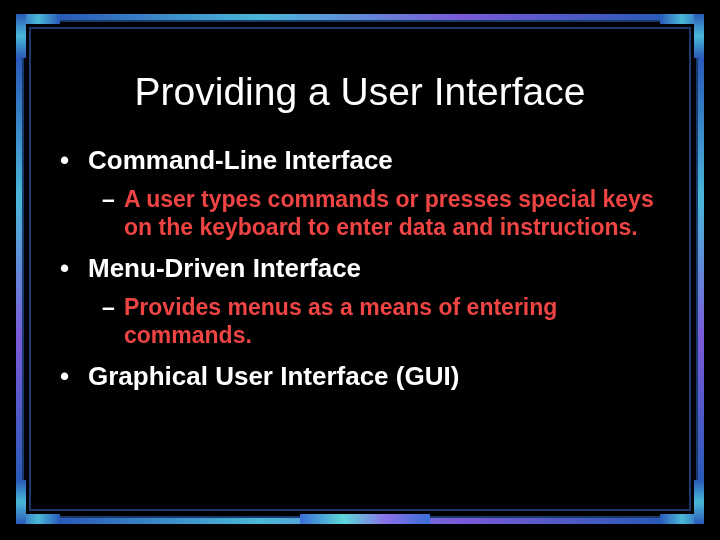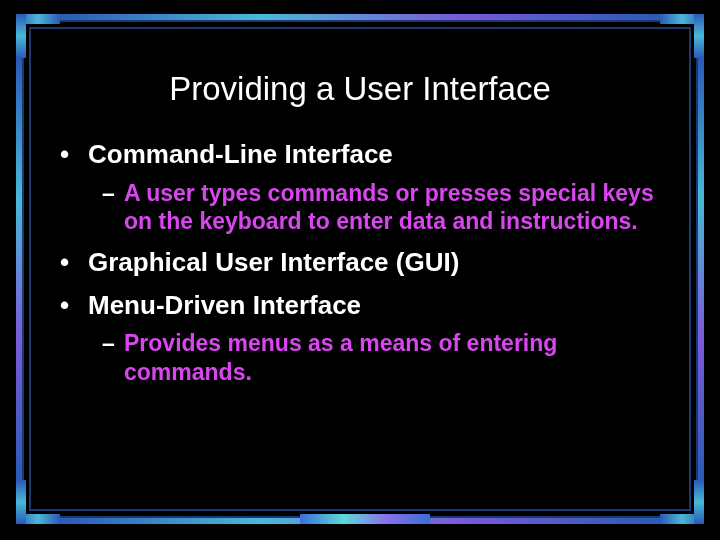--- a/index.html
+++ b/index.html
@@ -66,21 +66,21 @@
     height: 10px;
     background: linear-gradient(90deg,#3a6fd8,#5dd8d8,#8a6fe8,#3a6fd8);
   }
   .content {
     position: absolute;
     top: 70px;
     left: 50px;
     right: 50px;
   }
   .title {
-    font-size: 33px;
+    font-size: 39px;
     color: #fff;
     text-align: center;
     margin-bottom: 30px;
     font-weight: normal;
   }
   ul.level1 {
     list-style: none;
     padding-left: 10px;
   }
   ul.level1 > li {
@@ -98,21 +98,21 @@
     left: 0;
     color: #fff;
   }
   ul.level2 {
     list-style: none;
     padding-left: 14px;
     margin-top: 8px;
   }
   ul.level2 > li {
     font-size: 23px;
-    color: #d946ef;
+    color: #ef4444;
     position: relative;
     padding-left: 22px;
     line-height: 1.25;
     margin-bottom: 6px;
   }
   ul.level2 > li::before {
     content: "–";
     position: absolute;
     left: 0;
     color: #fff;
@@ -136,22 +136,22 @@
 <div class="content">
   <h1 class="title">Providing a User Interface</h1>
   <ul class="level1">
     <li>
       <span>Command-Line Interface</span>
       <ul class="level2">
         <li>A user types commands or presses special keys on the keyboard to enter data and instructions.</li>
       </ul>
     </li>
     <li>
-      <span>Graphical User Interface (GUI)</span>
-    </li>
-    <li>
       <span>Menu-Driven Interface</span>
       <ul class="level2">
         <li>Provides menus as a means of entering commands.</li>
       </ul>
     </li>
+    <li>
+      <span>Graphical User Interface (GUI)</span>
+    </li>
   </ul>
 </div>
 
 </body></html>

